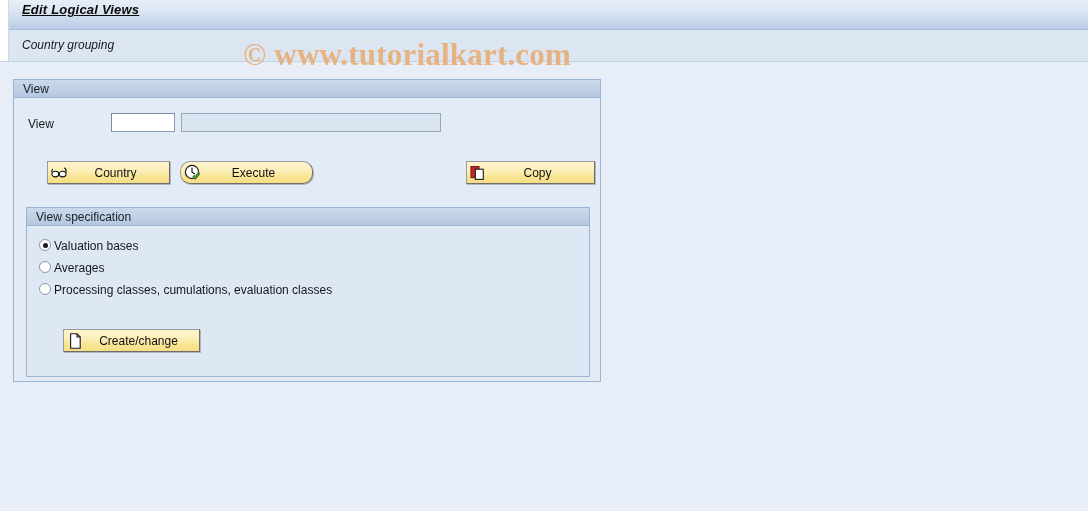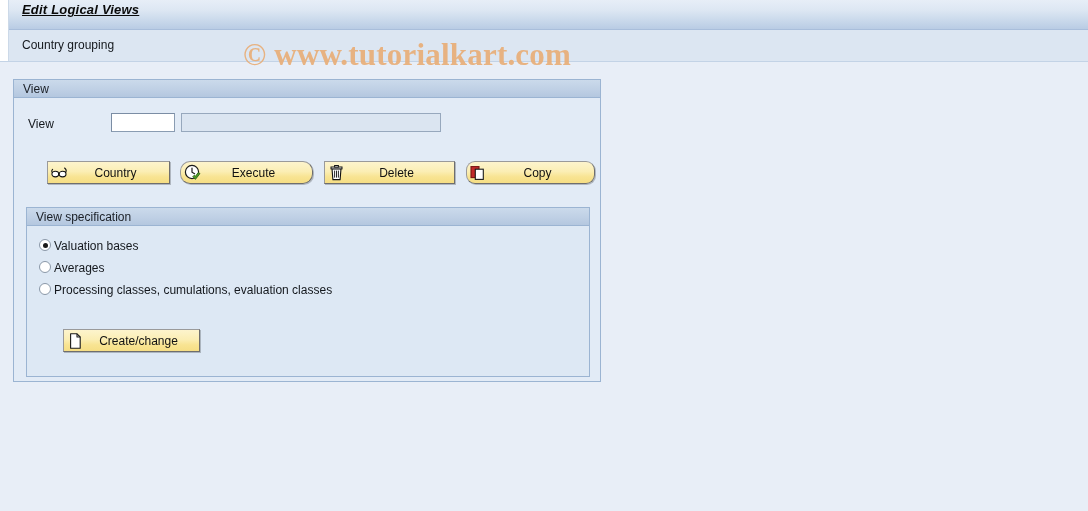--- a/index.html
+++ b/index.html
@@ -50,20 +50,21 @@
 
   
   #subheader {
     position: absolute;
     left: 0; top: 30px;
     width: 1088px;
     height: 32px;
     background: #dce6f2;
     border-bottom: 1px solid #c3d3e6;
     box-sizing: border-box;
+    font-style: italic;
   }
   #subheader .left-gutter {
     position: absolute;
     left: 0; top: 0;
     width: 9px; height: 31px;
     background: #ffffff;
     border-right: 1px solid #ccd9e8;
     box-sizing: border-box;
   }
   #subheader-label {
@@ -201,21 +202,21 @@
     flex: 1;
     text-align: center;
     font-size: 12px;
     color: #111;
     padding-right: 8px;
     white-space: nowrap;
   }
   #btn-display { left: 33px;  width: 123px; }
   #btn-execute { left: 166px; width: 133px; border-radius: 10px; }
   #btn-delete  { left: 310px; width: 131px; }
-  #btn-copy    { left: 452px; width: 129px; border-radius: 9px; }
+  #btn-copy    { left: 452px; width: 129px; }
 
   
   #view-spec-panel {
     position: absolute;
     left: 12px;
     top: 109px;
     width: 564px;
     height: 170px;
     border: 1px solid #9bb4d2;
     background: #dde8f4;
@@ -313,33 +314,20 @@
         <span class="btn-icon">
           <svg width="17" height="17" viewBox="0 0 17 17">
             <circle cx="8" cy="8" r="6.6" fill="#ffffff" stroke="#1a1a1a" stroke-width="1.2"></circle>
             <path d="M8 4.2 V8.2 L10.6 9.8" fill="none" stroke="#1a1a1a" stroke-width="1.2" stroke-linecap="round"></path>
             <path d="M8.8 12.6 L11.4 15.4 L16 9.6 L14.2 8.6 L11.3 12.3 L10.2 11.2 Z" fill="#4e9a27" stroke="#2c6413" stroke-width="0.8" stroke-linejoin="round"></path>
           </svg>
         </span>
         <span class="btn-label">Execute</span>
       </div>
 
-      <div class="sap-button" id="btn-delete">
-        <span class="btn-icon">
-          <svg width="13" height="16" viewBox="0 0 13 16">
-            <path d="M2 3.6 h9 l-0.9 11 h-7.2 Z" fill="#ffffff" stroke="#111" stroke-width="1.1" stroke-linejoin="round"></path>
-            <line x1="4.6" y1="5.6" x2="4.6" y2="12.6" stroke="#111" stroke-width="0.9"></line>
-            <line x1="6.5" y1="5.6" x2="6.5" y2="12.6" stroke="#111" stroke-width="0.9"></line>
-            <line x1="8.4" y1="5.6" x2="8.4" y2="12.6" stroke="#111" stroke-width="0.9"></line>
-            <rect x="1" y="2" width="11" height="1.9" fill="#ffffff" stroke="#111" stroke-width="1"></rect>
-            <rect x="4.6" y="0.5" width="3.8" height="1.6" fill="#ffffff" stroke="#111" stroke-width="1"></rect>
-          </svg>
-        </span>
-        <span class="btn-label">Delete</span>
-      </div>
 
       <div class="sap-button" id="btn-copy">
         <span class="btn-icon">
           <svg width="16" height="16" viewBox="0 0 16 16">
             <rect x="1" y="1.6" width="8" height="11" fill="#c22a2a" stroke="#7a1414" stroke-width="1.1"></rect>
             <rect x="5.3" y="4.2" width="8" height="10.2" fill="#ffffff" stroke="#1a1a1a" stroke-width="1.1"></rect>
           </svg>
         </span>
         <span class="btn-label">Copy</span>
       </div>

